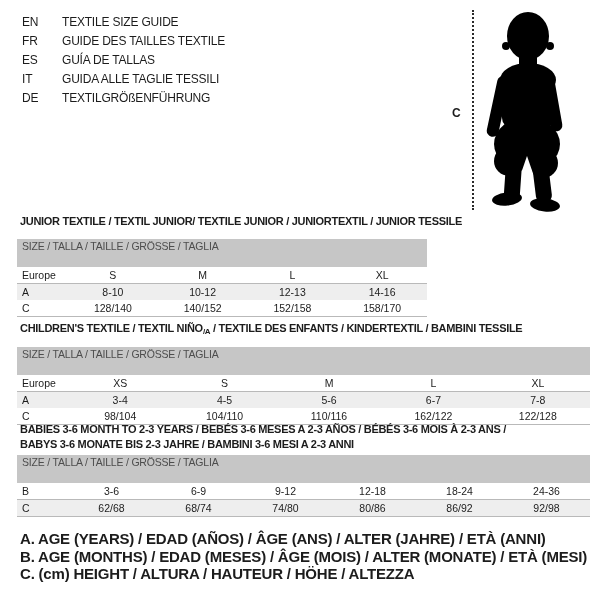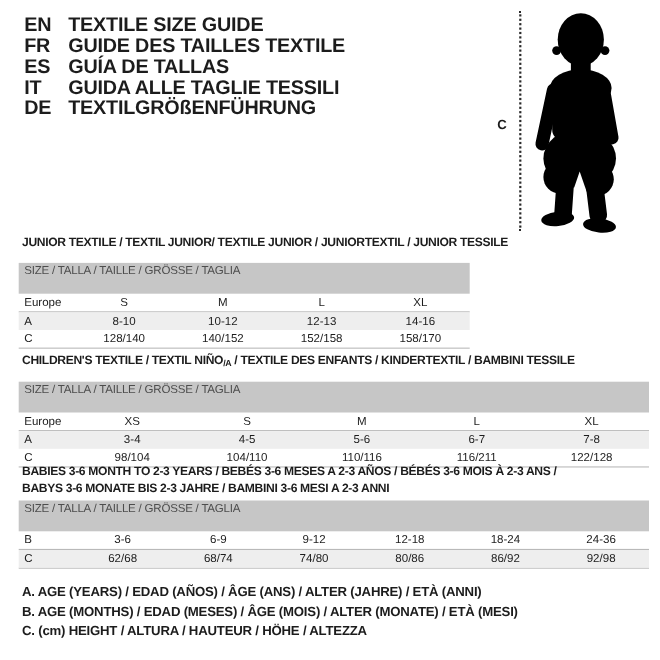--- a/index.html
+++ b/index.html
@@ -7,21 +7,21 @@
     --line:#b9b9b9; --ink:#1c1c1c;
   }
   html,body{margin:0;padding:0;}
   body{
     width:600px;height:600px;position:relative;background:#ffffff;
     font-family:"Liberation Sans", sans-serif;color:var(--ink);
     overflow:hidden;
   }
   
   .langs{position:absolute;left:22px;top:13px;}
-  .lang-row{display:flex;font-size:18px;font-weight:bold;line-height:19px;letter-spacing:-0.2px;}
+  .lang-row{display:flex;font-size:12px;font-weight:normal;line-height:19px;letter-spacing:-0.2px;}
   .lang-code{width:40px;}
   
   .dotline{position:absolute;left:472px;top:10px;height:200px;width:0;border-left:2px dotted #2a2a2a;}
   .measure-c{position:absolute;left:452px;top:106px;font-size:12px;font-weight:bold;}
   .figure-svg{position:absolute;left:482px;top:6px;}
   
   .sec-title{position:absolute;left:20px;font-size:11px;font-weight:bold;letter-spacing:-0.3px;white-space:nowrap;}
   .sub{font-size:8px;vertical-align:-2px;}
   
   .sizetable{position:absolute;left:17px;border-bottom:1px solid var(--line);}
@@ -30,21 +30,21 @@
   .trow{display:flex;height:16px;line-height:16px;font-size:10.5px;}
   .trow.first{border-bottom:1px solid var(--line);}
   .trow.shaded{background:var(--shade);}
   .rlabel{width:46px;padding-left:5px;}
   .cell{flex:1;text-align:center;}
   .t1{top:239px;width:410px;}
   .t2{top:347px;width:573px;}
   .t3{top:455px;width:573px;}
   
   .footnotes{position:absolute;left:20px;top:530px;}
-  .fnote{font-size:12px;font-weight:bold;line-height:17.5px;letter-spacing:-0.2px;}
+  .fnote{font-size:15px;font-weight:bold;line-height:17.5px;letter-spacing:-0.2px;}
 </style>
 </head>
 <body>
 
 <div class="langs">
   <div class="lang-row">
     <span class="lang-code">EN</span>
     <span>TEXTILE SIZE GUIDE</span>
   </div>
   <div class="lang-row">
@@ -131,21 +131,21 @@
     <span class="cell">4-5</span>
     <span class="cell">5-6</span>
     <span class="cell">6-7</span>
     <span class="cell">7-8</span>
   </div>
   <div class="trow">
     <span class="rlabel">C</span>
     <span class="cell">98/104</span>
     <span class="cell">104/110</span>
     <span class="cell">110/116</span>
-    <span class="cell">116/211</span>
+    <span class="cell">162/122</span>
     <span class="cell">122/128</span>
   </div>
 </div>
 
 <div class="sec-title" style="top:423px;">BABIES 3-6 MONTH TO 2-3 YEARS / BEBÉS 3-6 MESES A 2-3 AÑOS / BÉBÉS 3-6 MOIS À 2-3 ANS /</div>
 <div class="sec-title" style="top:438px;">BABYS 3-6 MONATE BIS 2-3 JAHRE / BAMBINI 3-6 MESI A 2-3 ANNI</div>
 <div class="sizetable t3">
   <div class="band">SIZE / TALLA / TAILLE / GRÖSSE / TAGLIA</div>
   <div class="trow first">
     <span class="rlabel">B</span>

